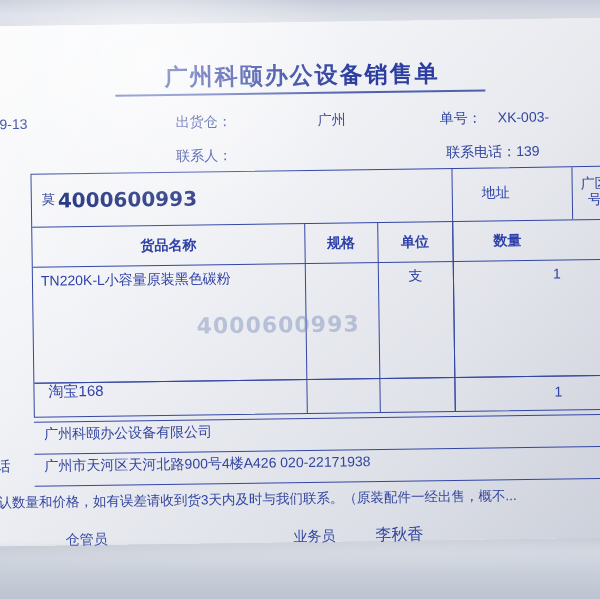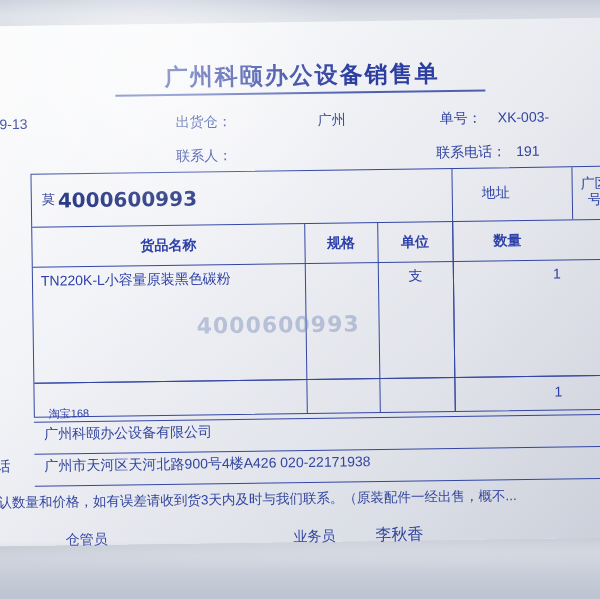--- a/index.html
+++ b/index.html
@@ -96,22 +96,22 @@
         <span class="f lbl" style="left:178px;top:0;">出货仓：</span>
         <span class="f" style="left:320px;top:0;">广州</span>
         <span class="f lbl" style="left:442px;top:0;">单号：</span>
         <span class="f" style="left:500px;top:0;">XK-003-</span>
       </div>
 
       <div class="row2">
 
         <span class="f lbl" style="left:178px;top:0;">联系人：</span>
         <span class="f" style="left:262px;top:0;"></span>
-        <span class="f lbl" style="left:438px;top:0;">联系电话：</span>
-        <span class="f" style="left:518px;top:0;">191</span>
+        <span class="f lbl" style="left:448px;top:0;">联系电话：</span>
+        <span class="f" style="left:518px;top:0;">139</span>
       </div>
 
       <div class="tbl">
 
         <div class="hline" style="top:52px;"></div>
         <div class="hline" style="top:92px;"></div>
         <div class="hline" style="top:208px;"></div>
         <div class="hline" style="top:208px;"></div>
 
         <div class="vline" style="left:420px;top:0;bottom:0;"></div>
@@ -130,21 +130,21 @@
         <span class="cellc hdr" style="left:345px;top:64px;width:75px;">单位</span>
         <span class="cellc hdr" style="left:420px;top:64px;width:110px;">数量</span>
 
         <span class="cell" style="left:8px;top:98px;">TN220K-L小容量原装黑色碳粉</span>
         <span class="cellc" style="left:272px;top:98px;width:73px;"></span>
         <span class="cellc" style="left:345px;top:98px;width:75px;">支</span>
         <span class="cell" style="left:520px;top:98px;">1</span>
 
         <span class="cell" style="left:520px;top:216px;">1</span>
 
-        <span class="cell" style="left:14px;top:232px;font-size:11px;">淘宝168</span>
+        <span class="cell" style="left:14px;top:208px;font-size:15px;">淘宝168</span>
       </div>
 
       <div class="wm">4000600993</div>
 
       <div class="foot" style="top:400px;">
 
         <span class="f" style="left:42px;top:0;">广州科颐办公设备有限公司</span>
       </div>
       <div class="footline" style="top:396px;"></div>
 

